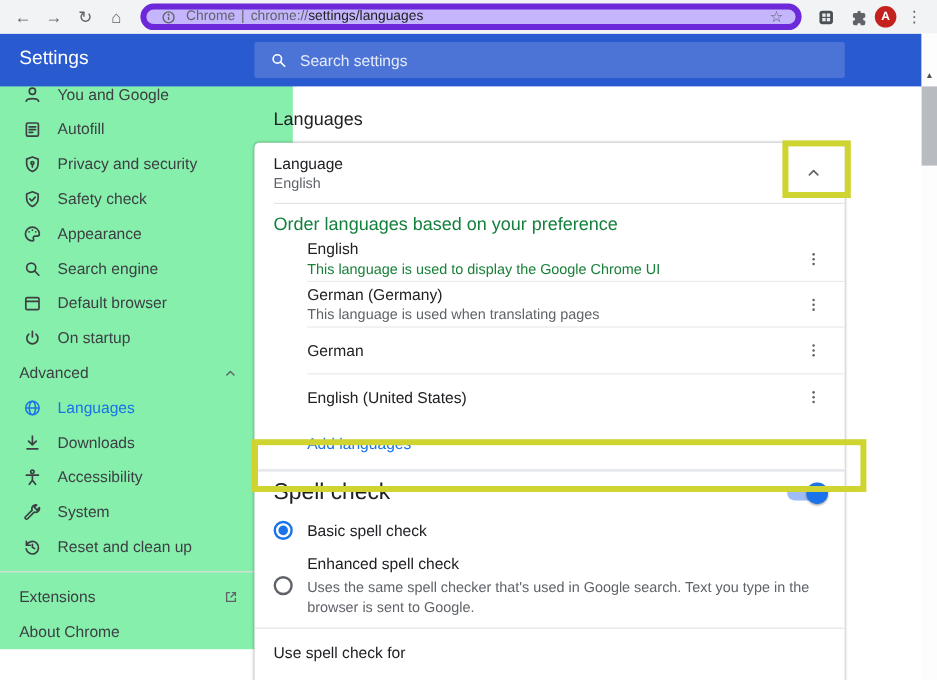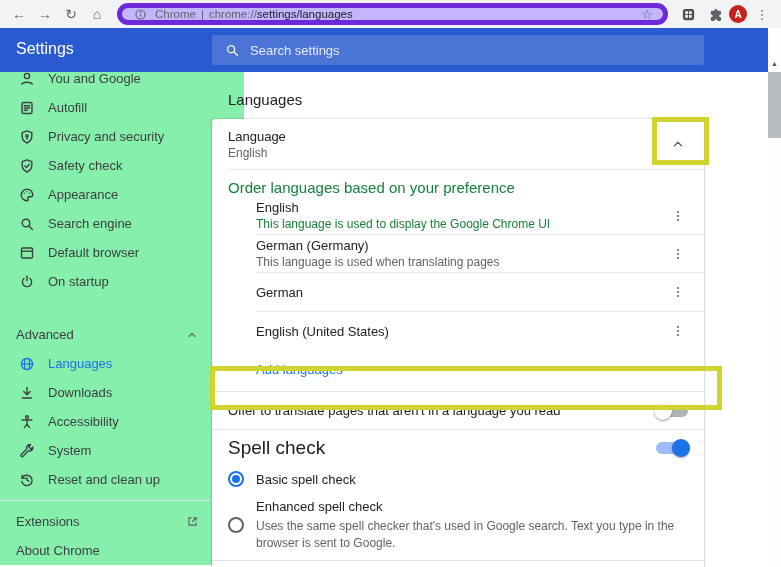--- a/index.html
+++ b/index.html
@@ -32,21 +32,21 @@
 
   
   .sidebar{position:absolute;left:0;top:60px;width:244px;padding-top:4px;background:#86efac}
   .nav-item{height:29px;display:flex;align-items:center;padding-left:19px;gap:13px;
     font-size:13px;font-weight:500;color:#3c4043;cursor:pointer}
   .nav-item.no-icon{padding-left:16px}
   .nav-item.selected{color:#1a73e8}
   .icon{width:16px;height:16px;flex:none;display:flex;align-items:center;justify-content:center}
   .icon svg{display:block}
   .caret,.ext-open{margin-left:auto;margin-right:44px;color:#5f6368}
-  .advanced-row{margin-top:24px}
+  .advanced-row{margin-top:0}
   .sidebar-divider{border-top:1px solid #e0e0e0;margin:6px 0}
 
   
   .main{position:absolute;left:212px;top:72px;width:494px}
   .page-title{font-size:15px;font-weight:500;color:#202124;padding:19px 0 11px 16px}
   .card{width:492px;background:#fff;border-radius:4px;overflow:hidden;padding-bottom:30px;
     box-shadow:0 0 2px rgba(60,64,67,.35),0 1px 3px rgba(60,64,67,.2)}
   .divider{border-top:1px solid #e0e3e7}
   .divider.inset{margin-left:16px}
 
@@ -380,26 +380,20 @@
               <circle cx="8" cy="12.6" r="1.2" fill="#5f6368"></circle>
             </svg>
         </div>
       </div>
     </div>
 
     <div class="add-languages">Add languages</div>
 
     <div class="divider"></div>
 
-    <div class="toggle-row">
-      <div class="label">Offer to translate pages that aren't in a language you read</div>
-      <div class="toggle">
-          <div class="knob"></div>
-        </div>
-    </div>
 
     <div class="divider"></div>
 
     <div class="spell-row">
       <div class="label">Spell check</div>
       <div class="toggle on">
           <div class="knob"></div>
         </div>
     </div>
 

